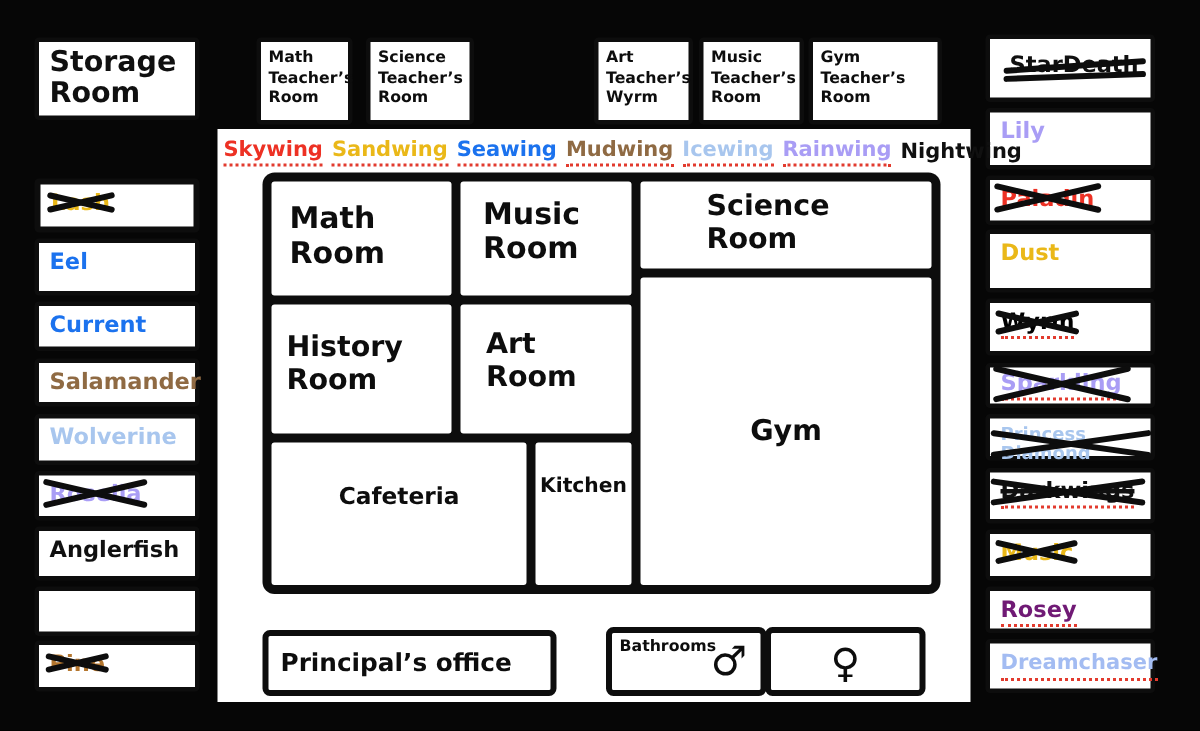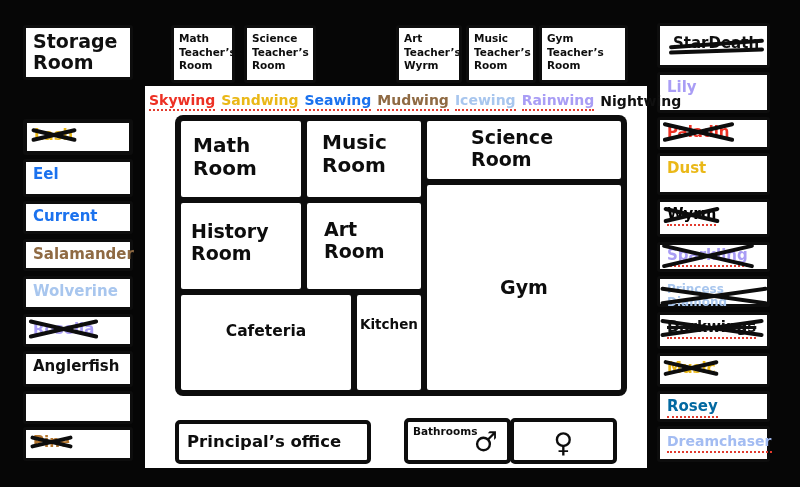--- a/index.html
+++ b/index.html
@@ -148,21 +148,21 @@
   <div class="cell cell-r" style="top:276px;height:31px;padding-top:4px">
     <span class="nm small crossed wide" style="color: rgb(168, 198, 238);">Princess Diamond</span>
   </div>
   <div class="cell cell-r" style="top:312px;height:37px">
     <span class="nm crossed wide midline sp" style="color: rgb(16, 16, 16);">Darkwings</span>
   </div>
   <div class="cell cell-r" style="top:353px;height:34px">
     <span class="nm crossed" style="color: rgb(234, 184, 24);">Music</span>
   </div>
   <div class="cell cell-r" style="top:391px;height:31px">
-    <span class="nm sp" style="color: #0369a1;">Rosey</span>
+    <span class="nm sp" style="color: #701a75;">Rosey</span>
   </div>
   <div class="cell cell-r" style="top:426px;height:36px">
     <span class="nm med sp" style="color: rgb(163, 188, 242);">Dreamchaser</span>
   </div>
 
   <div class="tbox" style="left:171px;width:64px">
     <span>Math Teacher’s Room</span>
   </div>
   <div class="tbox" style="left:244px;width:72px">
     <span>Science Teacher’s Room</span>

